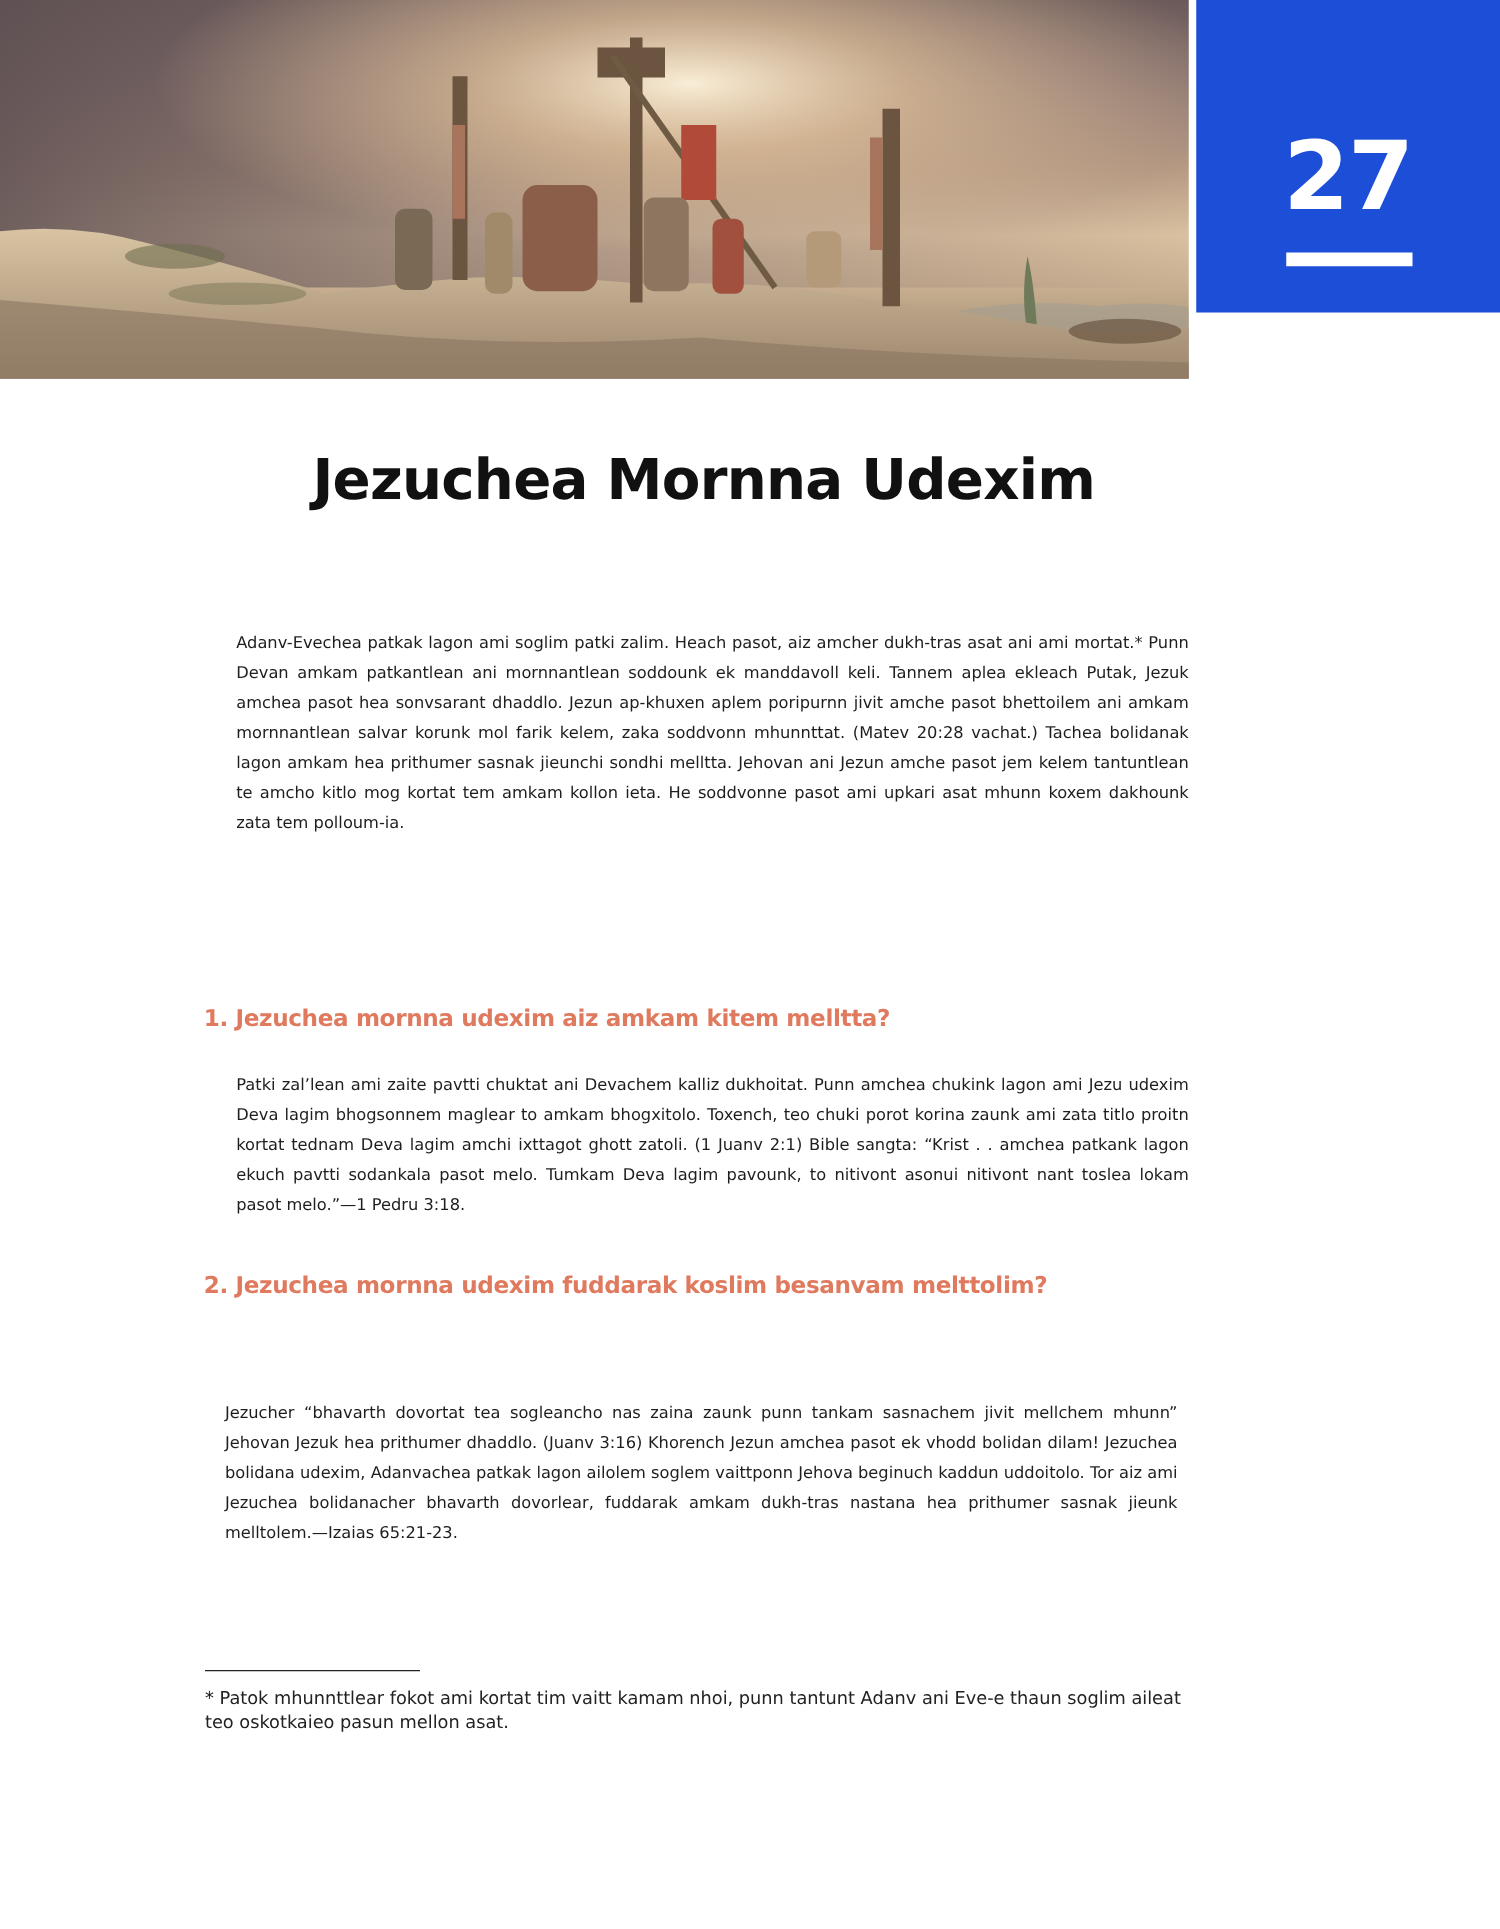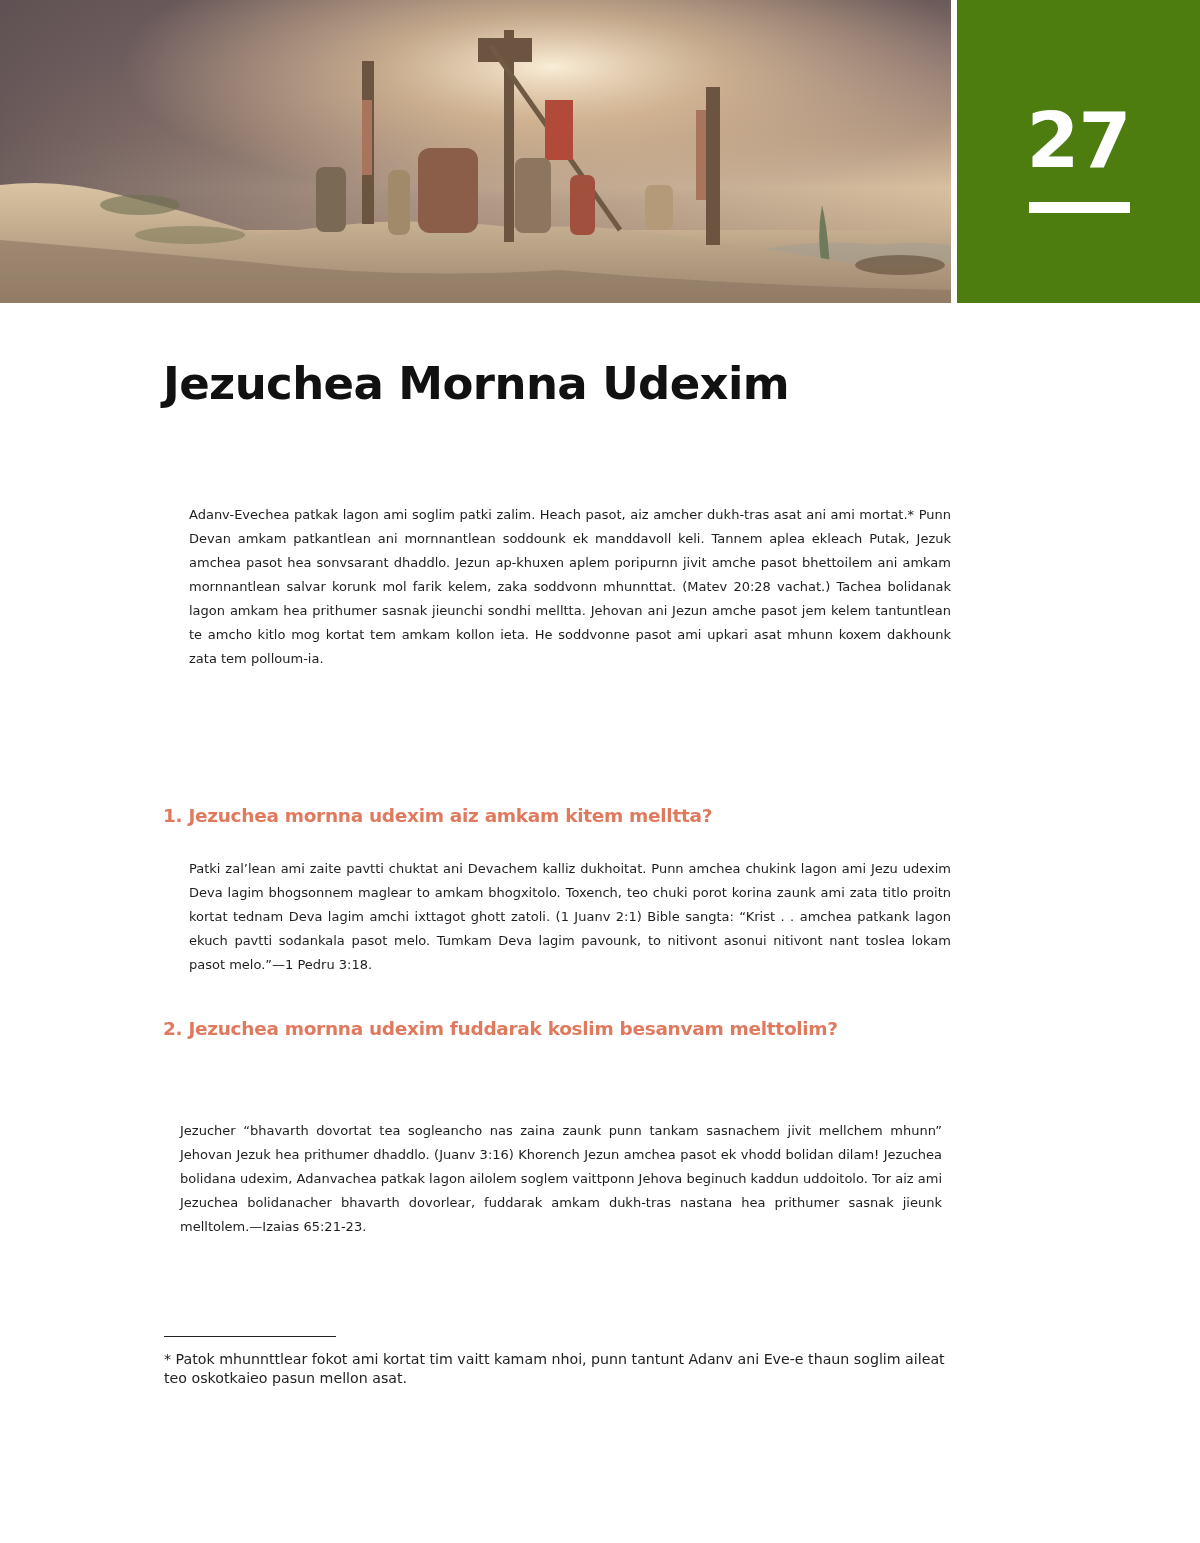--- a/index.html
+++ b/index.html
@@ -2,27 +2,27 @@
 <html><head>
 <meta charset="utf-8">
 <style>
   html, body { margin: 0; padding: 0; background: #ffffff; }
   body { width: 1200px; height: 1543px; position: relative; overflow: hidden; font-family: "DejaVu Sans", sans-serif; color: #1a1a1a; }
 
   .hero { position: absolute; left: 0; top: 0; width: 951px; height: 303px; overflow: hidden;
     background: linear-gradient(180deg, #6b5a5a 0%, #8a7470 20%, #b79b84 45%, #d9c0a0 62%, #c9b092 75%, #a89278 90%, #8d7a66 100%); }
   .hero svg { position: absolute; left: 0; top: 0; width: 951px; height: 303px; }
 
-  .chapter-box { position: absolute; left: 957px; top: 0; width: 243px; height: 303px; background: #4d7c0f; }
+  .chapter-box { position: absolute; left: 957px; top: 0; width: 243px; height: 250px; background: #1d4ed8; }
   .chapter-num { position: absolute; left: 0; width: 100%; top: 103px; text-align: center; color: #ffffff;
     font-family: "DejaVu Sans", sans-serif; font-weight: bold; font-size: 76px; line-height: 1; letter-spacing: -1px; }
   .chapter-underline { position: absolute; left: 72px; top: 202px; width: 101px; height: 11px; background: #ffffff; }
 
   .title { position: absolute; left: 163px; top: 356px; width: 800px; margin: 0;
-    font-family: "DejaVu Sans", sans-serif; font-weight: bold; font-size: 45px; line-height: 55px; color: #111111; letter-spacing: -0.6px; }
+    font-family: "DejaVu Sans", sans-serif; font-weight: bold; font-size: 45px; line-height: 55px; color: #111111; letter-spacing: -0.6px; text-align: center; }
 
   .body-text { font-family: "DejaVu Sans", sans-serif; font-size: 13px; line-height: 24px; color: #1e1e1e; text-align: justify; margin: 0; }
   .intro { position: absolute; left: 189px; top: 503px; width: 762px; }
 
   .question { position: absolute; left: 163px; margin: 0; font-family: "DejaVu Sans", sans-serif; font-weight: bold;
     font-size: 18.5px; line-height: 24px; color: #E07A5F; letter-spacing: -0.3px; }
   .q1 { top: 804px; }
   .q2 { top: 1017px; }
 
   .a1 { position: absolute; left: 189px; top: 857px; width: 762px; }

